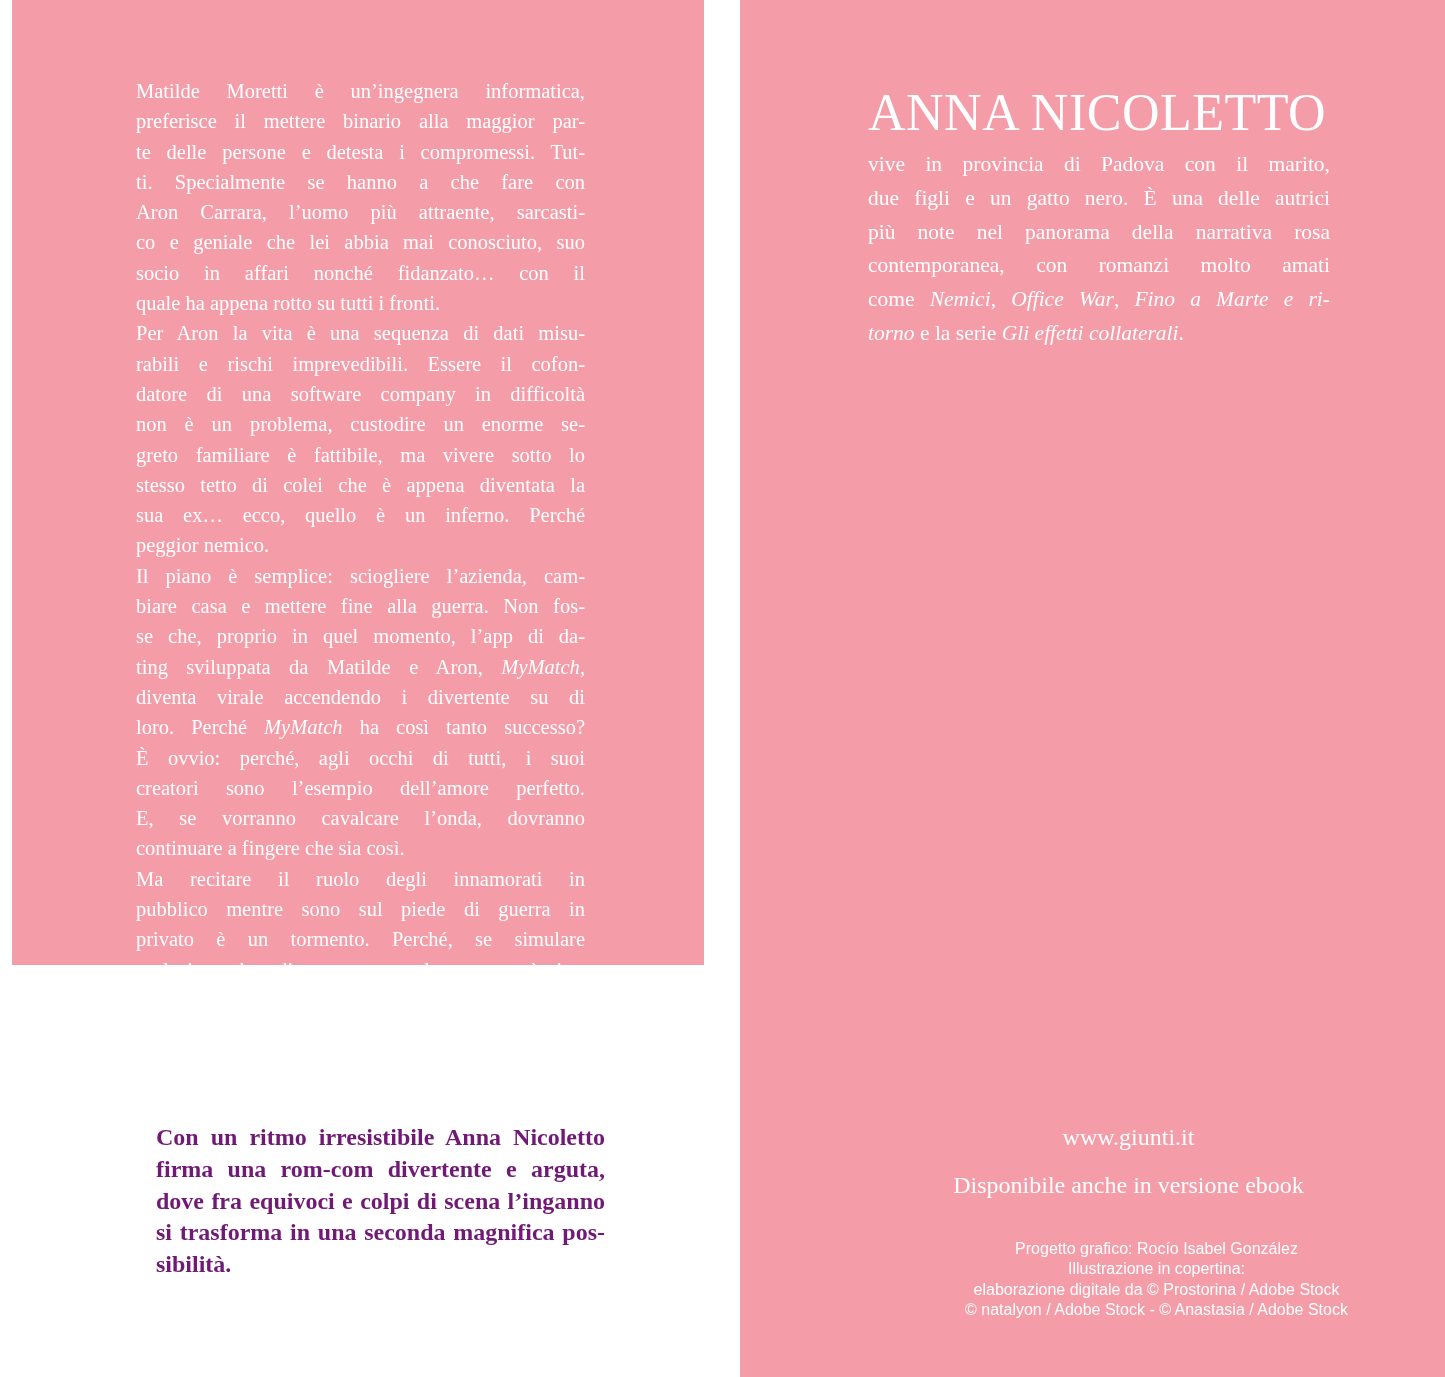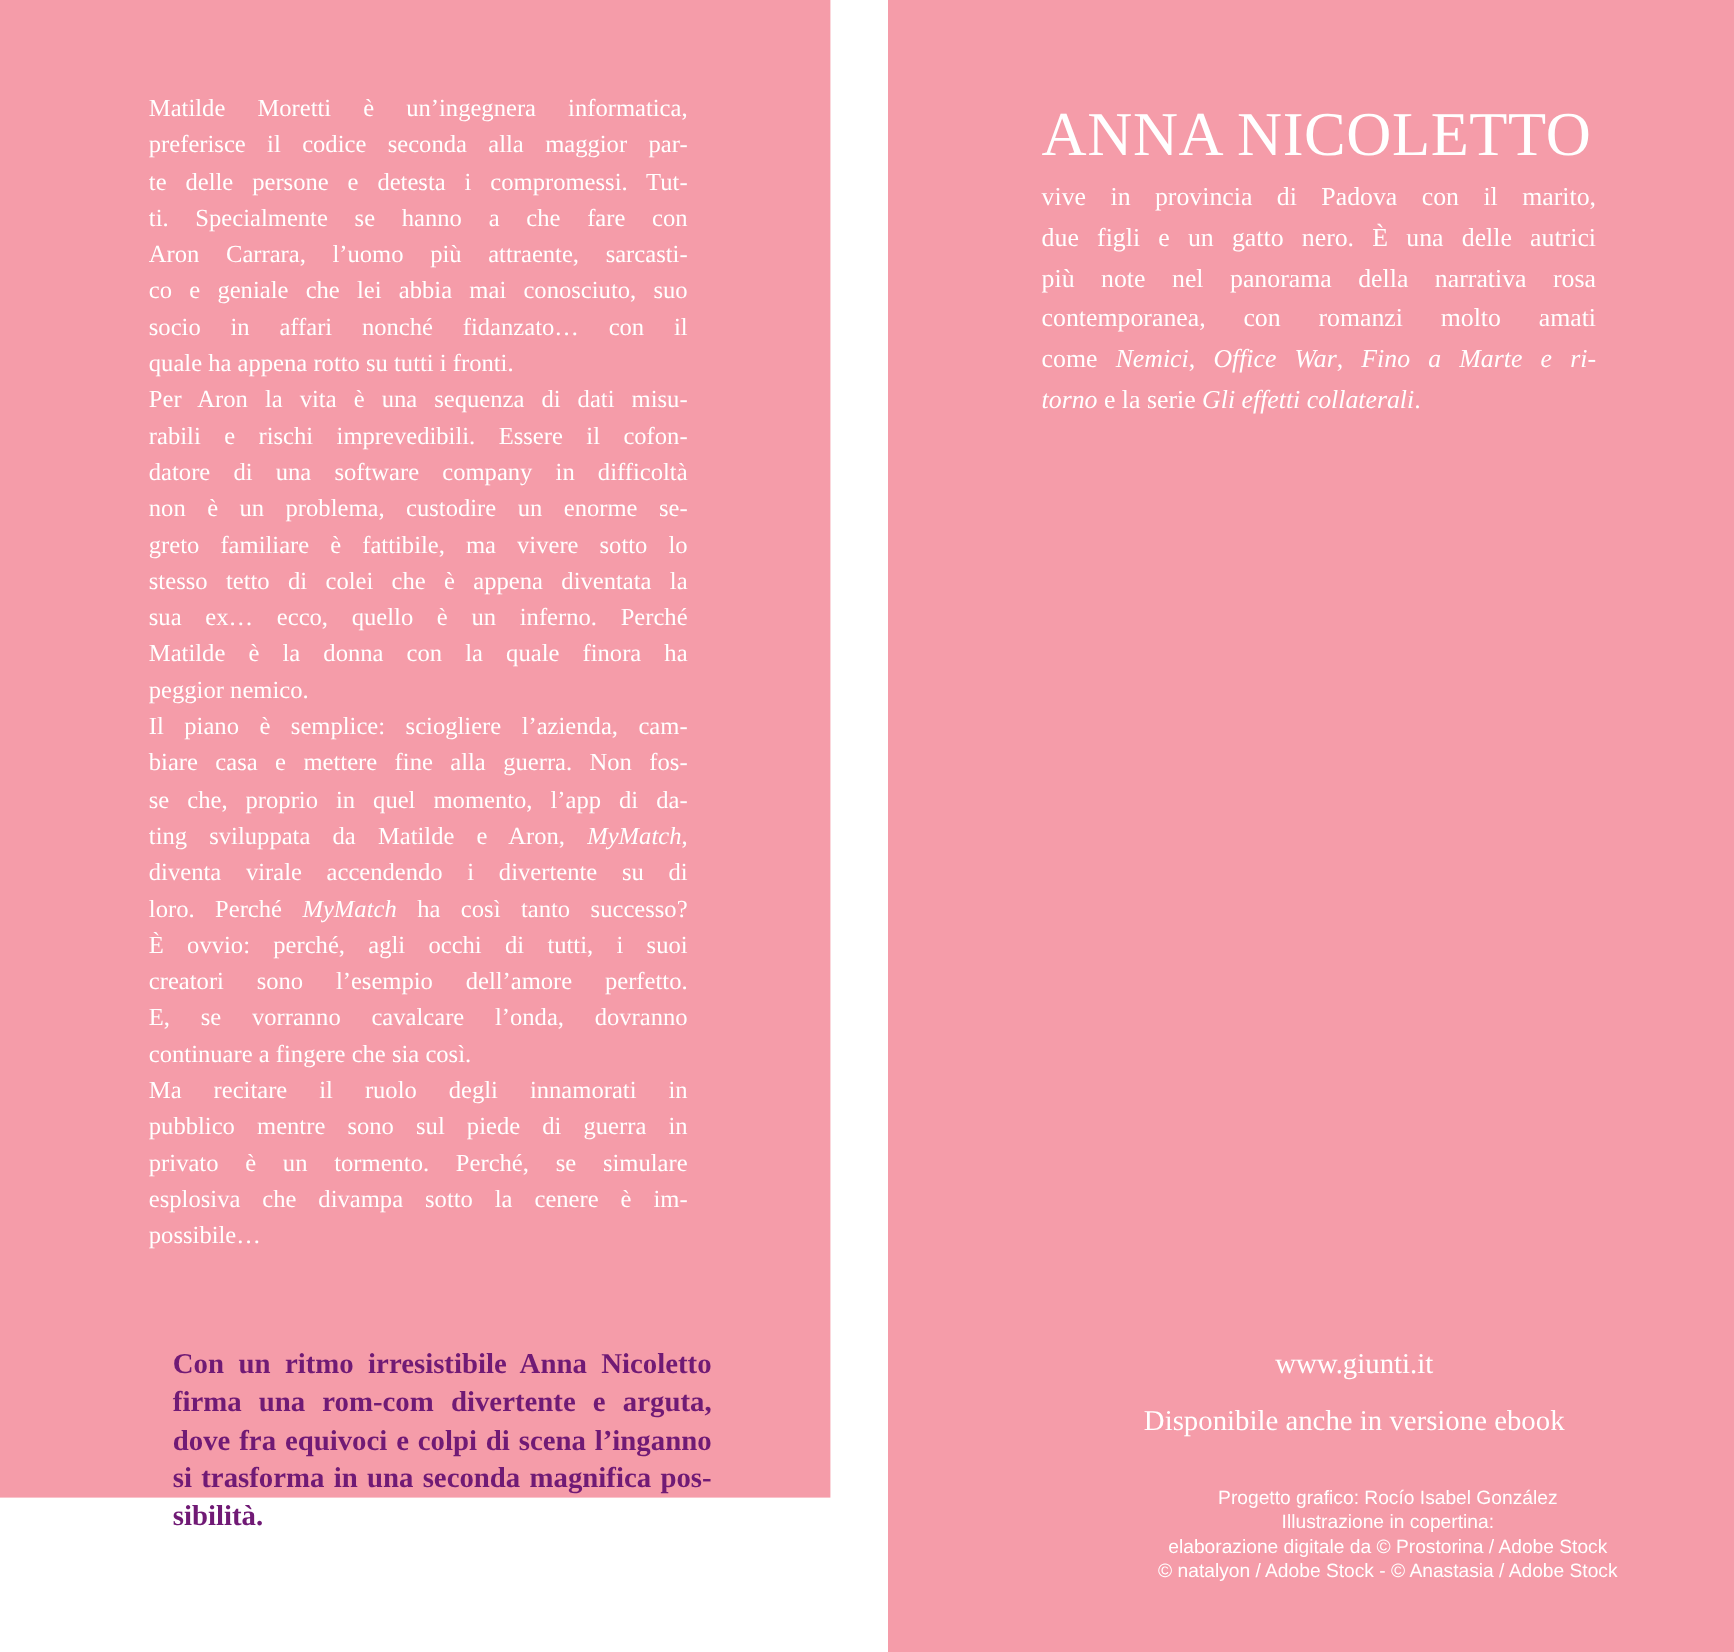--- a/index.html
+++ b/index.html
@@ -3,21 +3,21 @@
 <meta charset="utf-8">
 <style>
   html,body{margin:0;padding:0;}
   body{
     width:1445px;height:1377px;position:relative;
     background:#ffffff;
     font-family:"Liberation Serif", serif;
     overflow:hidden;
   }
   .flap{position:absolute;top:0;background:#f59ca9;}
-  #left-flap{left:0;width:692px;height:1248px;}
+  #left-flap{left:12px;width:692px;height:965px;}
   #right-flap{left:740px;width:713px;height:1377px;}
 
   
   #synopsis{
     position:absolute;left:124px;top:76px;width:449px;
     color:#ffffff;font-size:20.5px;line-height:30.3px;
   }
   .para{margin:0;padding:0;}
   .line{text-align:justify;text-align-last:justify;}
   .line.last{text-align-last:left;}
@@ -52,37 +52,36 @@
     margin-left:44px;
   }
 </style>
 </head>
 <body>
 
 <div class="flap" id="left-flap">
   <div id="synopsis">
       <div class="para">
         <div class="line">Matilde Moretti è un’ingegnera informatica,</div>
-        <div class="line">preferisce il codice seconda alla maggior par-</div>
+        <div class="line">preferisce il mettere binario alla maggior par-</div>
         <div class="line">te delle persone e detesta i compromessi. Tut-</div>
         <div class="line">ti. Specialmente se hanno a che fare con</div>
         <div class="line">Aron Carrara, l’uomo più attraente, sarcasti-</div>
         <div class="line">co e geniale che lei abbia mai conosciuto, suo</div>
         <div class="line">socio in affari nonché fidanzato… con il</div>
         <div class="line last">quale ha appena rotto su tutti i fronti.</div>
       </div>
       <div class="para">
         <div class="line">Per Aron la vita è una sequenza di dati misu-</div>
         <div class="line">rabili e rischi imprevedibili. Essere il cofon-</div>
         <div class="line">datore di una software company in difficoltà</div>
         <div class="line">non è un problema, custodire un enorme se-</div>
         <div class="line">greto familiare è fattibile, ma vivere sotto lo</div>
         <div class="line">stesso tetto di colei che è appena diventata la</div>
         <div class="line">sua ex… ecco, quello è un inferno. Perché</div>
-        <div class="line">Matilde è la donna con la quale finora ha</div>
         <div class="line last">peggior nemico.</div>
       </div>
       <div class="para">
         <div class="line">Il piano è semplice: sciogliere l’azienda, cam-</div>
         <div class="line">biare casa e mettere fine alla guerra. Non fos-</div>
         <div class="line">se che, proprio in quel momento, l’app di da-</div>
         <div class="line">ting sviluppata da Matilde e Aron, <i>MyMatch</i>,</div>
         <div class="line">diventa virale accendendo i divertente su di</div>
         <div class="line">loro. Perché <i>MyMatch</i> ha così tanto successo?</div>
         <div class="line">È ovvio: perché, agli occhi di tutti, i suoi</div>

